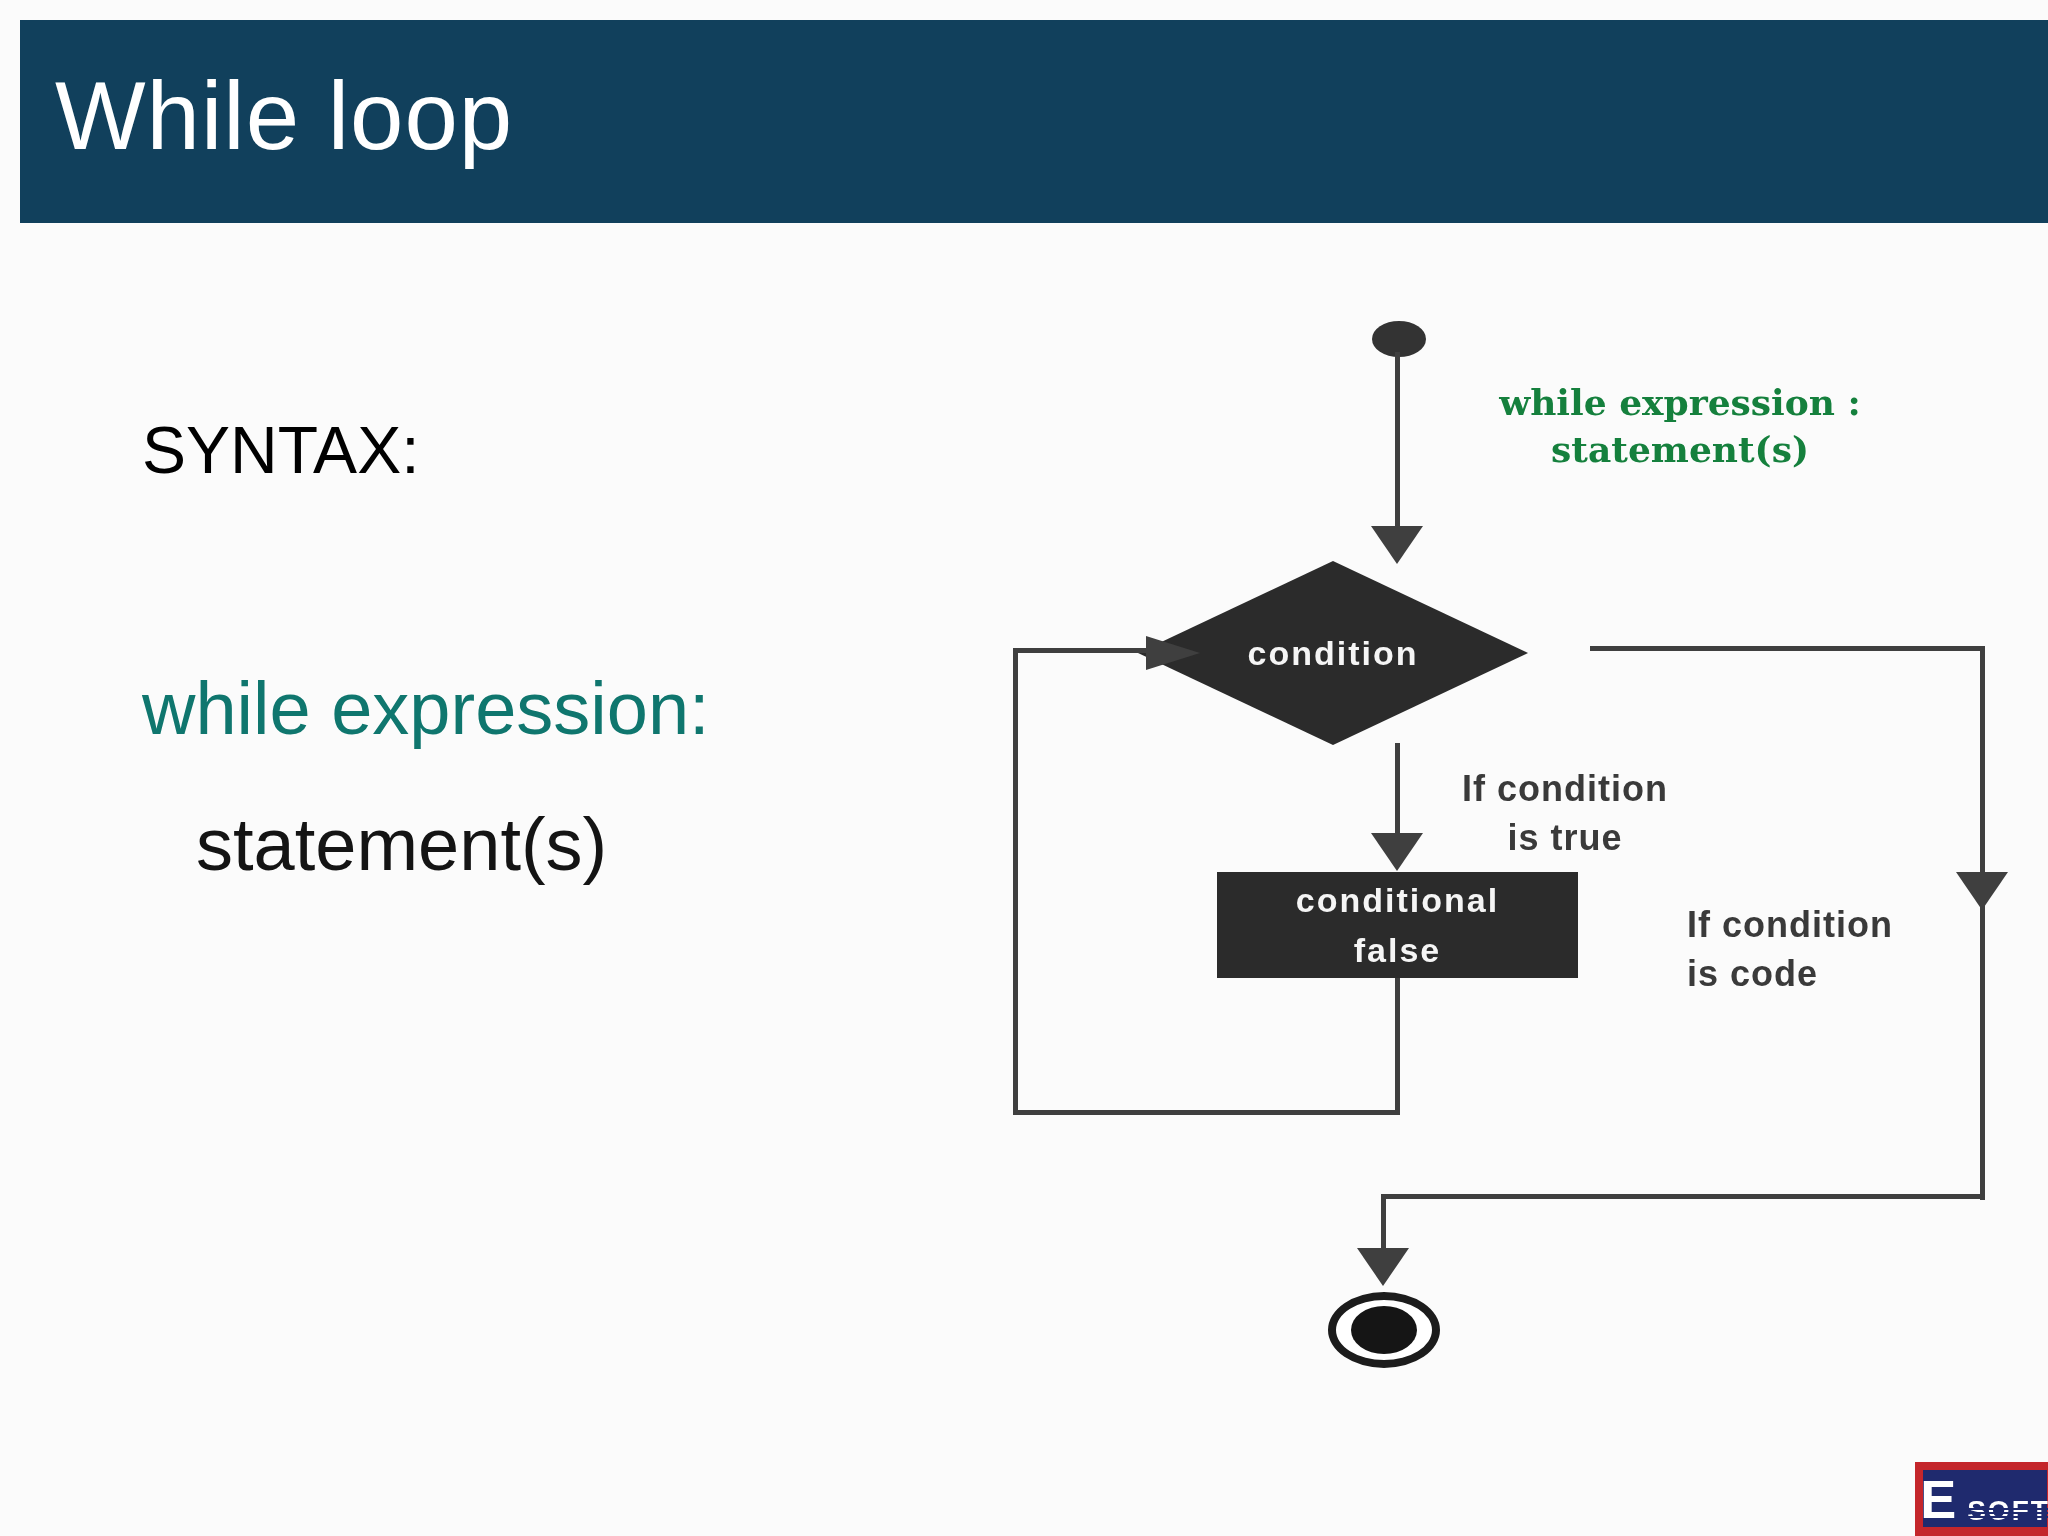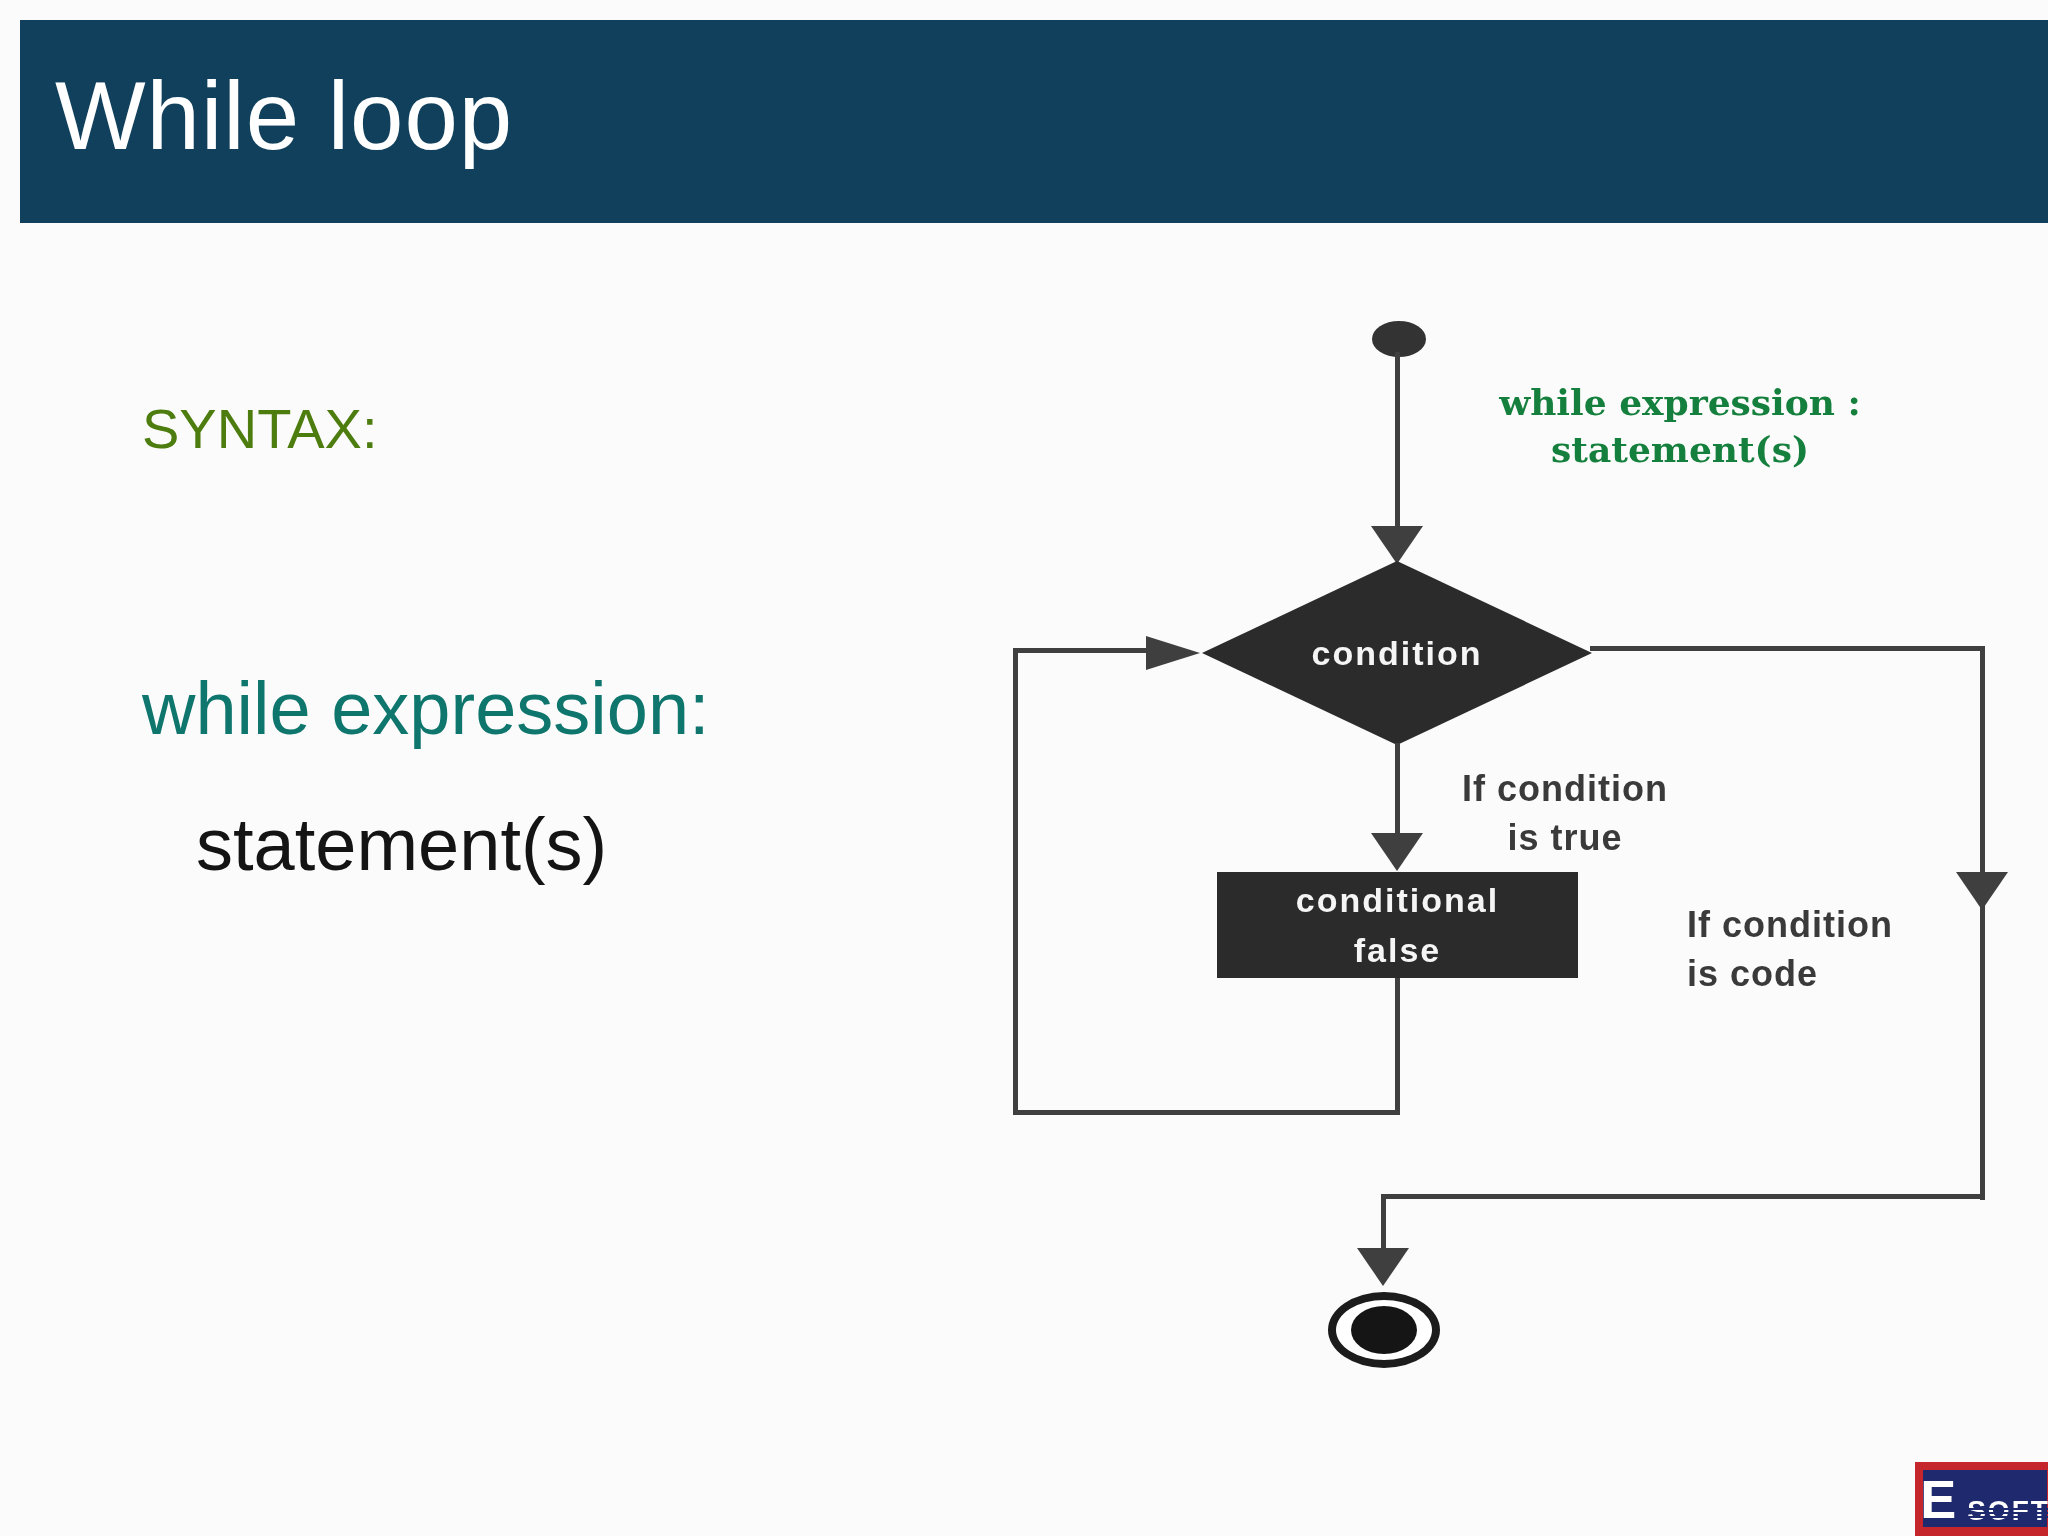--- a/index.html
+++ b/index.html
@@ -11,32 +11,32 @@
   }
   *{margin:5px;padding:0;box-sizing:border-box;}
   body{width:2048px;height:1536px;background:#fbfbfb;font-family:"Liberation Sans",sans-serif;overflow:hidden;}
   .slide{position:relative;width:2048px;height:1536px;background:#fbfbfb;}
 
   
   .titlebar{position:absolute;left:0;top:0;width:2048px;height:203px;background:var(--header-bg);}
   .title{position:absolute;left:30px;top:36px;font-size:96px;font-weight:400;color:#ffffff;letter-spacing:1px;}
 
   
-  .syntax{position:absolute;left:122px;top:376px;font-size:56px;color:#4d7c0f;}
+  .syntax{position:absolute;left:122px;top:392px;font-size:66px;color:#000000;}
   .code1{position:absolute;left:122px;top:646px;font-size:74px;color:#0f766e;}
   .code2{position:absolute;left:176px;top:782px;font-size:74px;color:#141414;}
 
   
   .hline,.vline{position:absolute;background:var(--line-color);}
   .arrow-down{position:absolute;width:0;height:0;border-left:26px solid transparent;border-right:26px solid transparent;border-top:38px solid var(--line-color);}
   .arrow-right{position:absolute;width:0;height:0;border-top:17px solid transparent;border-bottom:17px solid transparent;border-left:54px solid var(--line-color);}
 
   .start-node{position:absolute;left:1352px;top:301px;width:54px;height:36px;background:#333333;border-radius:50%;}
 
-  .diamond{position:absolute;left:1182px;top:541px;width:390px;height:184px;background:var(--node-fill);
+  .diamond{position:absolute;left:1118px;top:541px;width:390px;height:184px;background:var(--node-fill);
            clip-path:polygon(50% 0,100% 50%,50% 100%,0 50%);display:flex;align-items:center;justify-content:center;}
   .diamond-label{color:#f5f5f5;font-size:34px;font-weight:bold;letter-spacing:2px;}
 
   .code-box{position:absolute;left:1197px;top:852px;width:361px;height:106px;background:var(--node-fill);
             display:flex;flex-direction:column;align-items:center;justify-content:center;}
   .code-box div{color:#f5f5f5;font-size:34px;font-weight:bold;line-height:40px;letter-spacing:2px;}
 
   .top-caption{position:absolute;left:1430px;top:356px;width:460px;text-align:center;
                font-family:"DejaVu Serif",serif;font-weight:bold;font-size:36px;line-height:42px;color:#15803d;}
   .branch-label{position:absolute;font-size:36px;font-weight:bold;line-height:44px;color:#3a3a3a;letter-spacing:1px;}

